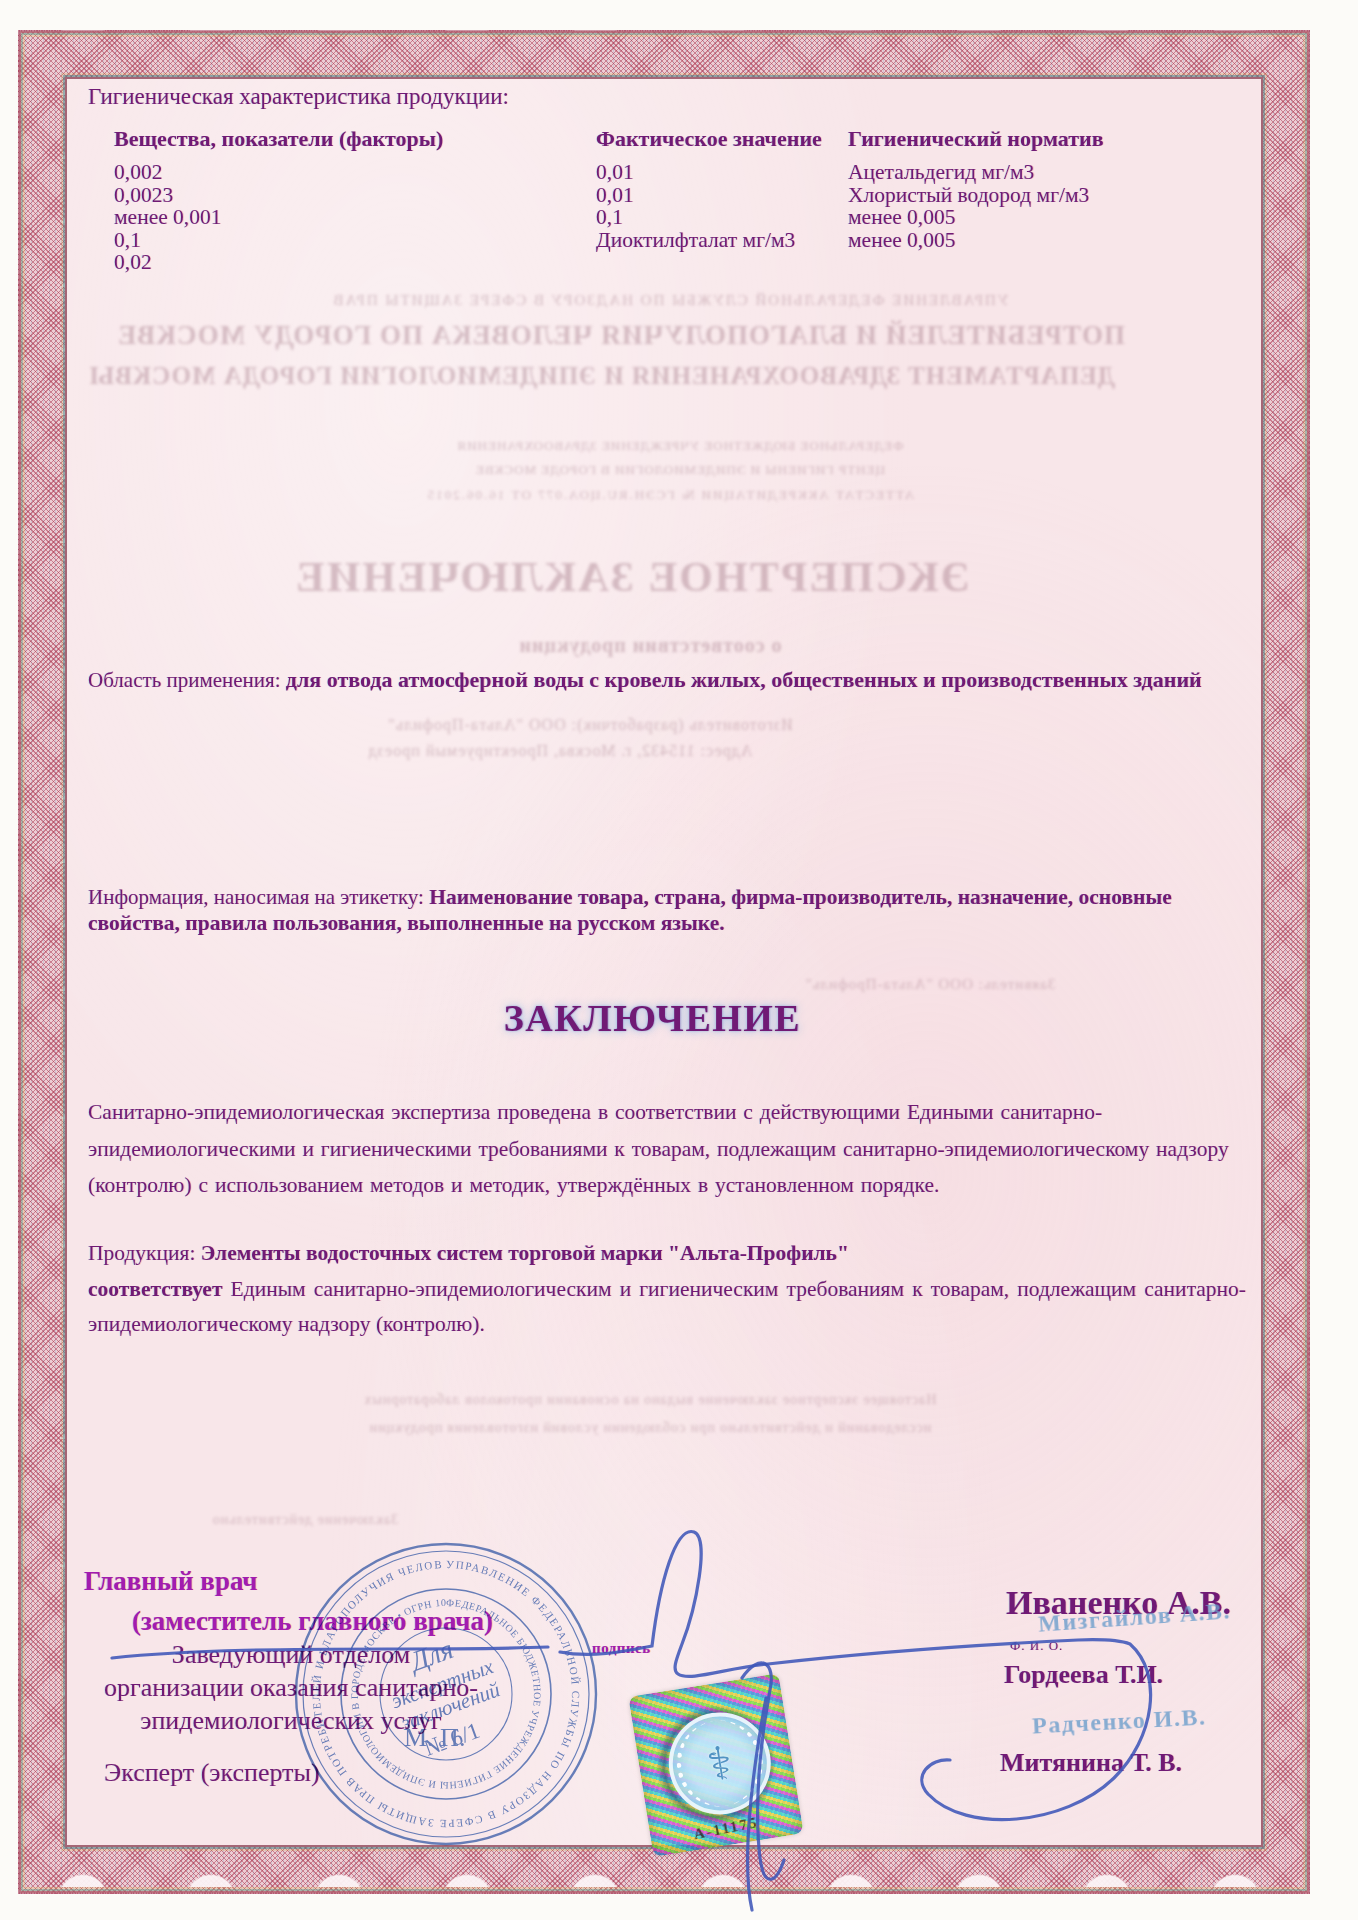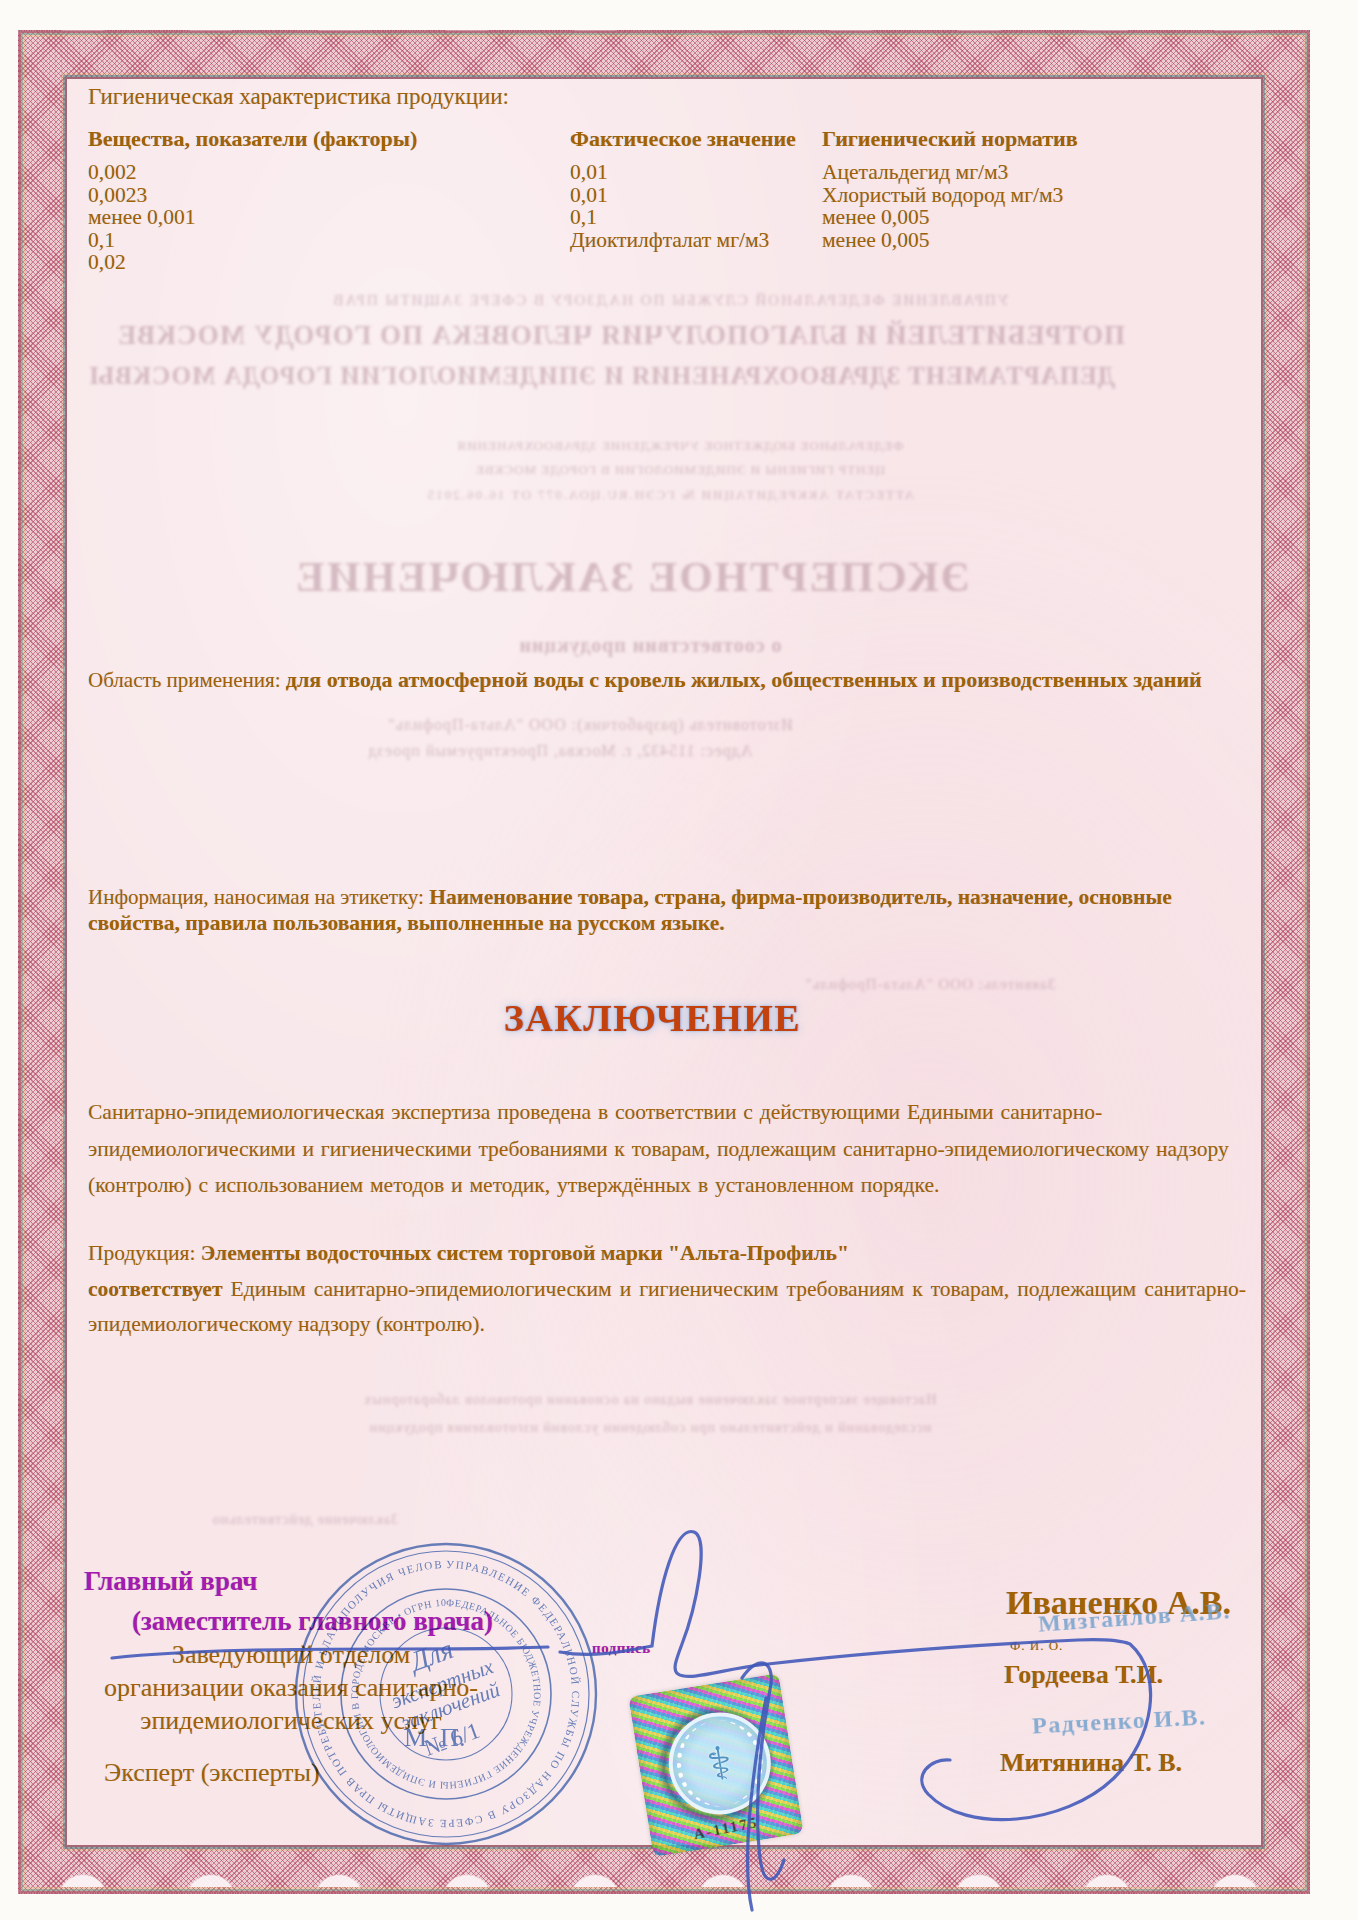--- a/index.html
+++ b/index.html
@@ -23,30 +23,30 @@
       radial-gradient(ellipse at 28% 18%, rgba(255,255,255,.40), rgba(255,255,255,0) 42%),
       radial-gradient(ellipse at 72% 62%, rgba(242,206,214,.30), rgba(242,206,214,0) 46%),
       radial-gradient(ellipse at 50% 90%, rgba(255,255,255,.25), rgba(255,255,255,0) 40%);
     border:2px solid rgba(136,58,78,.75);
     box-shadow: 0 0 0 2px rgba(45,125,150,.45), 0 0 0 4px rgba(215,175,70,.22);}
   
   .ghost-layer{position:absolute;inset:0;z-index:1;pointer-events:none;}
   .ghost-line{position:absolute;transform:scaleX(-1);filter:blur(1.4px);
     color:rgba(158,112,128,.40);text-align:center;white-space:nowrap;letter-spacing:1px;}
   .content{position:absolute;inset:0;z-index:2;}
-  .ink{color:#a16207;text-shadow:.8px 0 rgba(230,40,40,.20), -.8px 0 rgba(0,185,225,.20);}
+  .ink{color:#701a75;text-shadow:.8px 0 rgba(230,40,40,.20), -.8px 0 rgba(0,185,225,.20);}
   .bold{font-weight:bold;}
   .red-ink{color:#a21caf;text-shadow:.8px .4px rgba(235,135,45,.35), -.8px 0 rgba(45,85,200,.22);}
   .abs{position:absolute;}
   
-  .tbl-head,.tbl-rows{display:grid;grid-template-columns:482px 252px 1fr;}
+  .tbl-head,.tbl-rows{display:grid;grid-template-columns:482px 252px 1fr;margin-left:26px;}
   .tbl-head{font-size:22px;font-weight:bold;margin-bottom:9px;}
   .tbl-rows{font-size:21.5px;line-height:22.6px;}
   
-  .conc-title{font-size:38px;font-weight:bold;letter-spacing:1.5px;color:#c2410c;
+  .conc-title{font-size:38px;font-weight:bold;letter-spacing:1.5px;color:#701a75;
     text-shadow:0 0 9px rgba(135,182,232,.9),0 0 2px rgba(80,130,200,.6),1.2px 0 rgba(225,70,130,.22);}
   
   .blue-fax{position:absolute;color:rgba(108,158,204,.80);font-weight:bold;font-size:24px;
     letter-spacing:1.5px;filter:blur(.4px);white-space:nowrap;}
   
   .stamp{position:absolute;left:286px;top:1534px;width:320px;height:320px;z-index:3;
     mix-blend-mode:multiply;opacity:.85;}
   .stamp text{fill:#4f74bd;font-family:"Liberation Serif",serif;}
   .stamp circle{fill:none;stroke:#4f74bd;}
   

